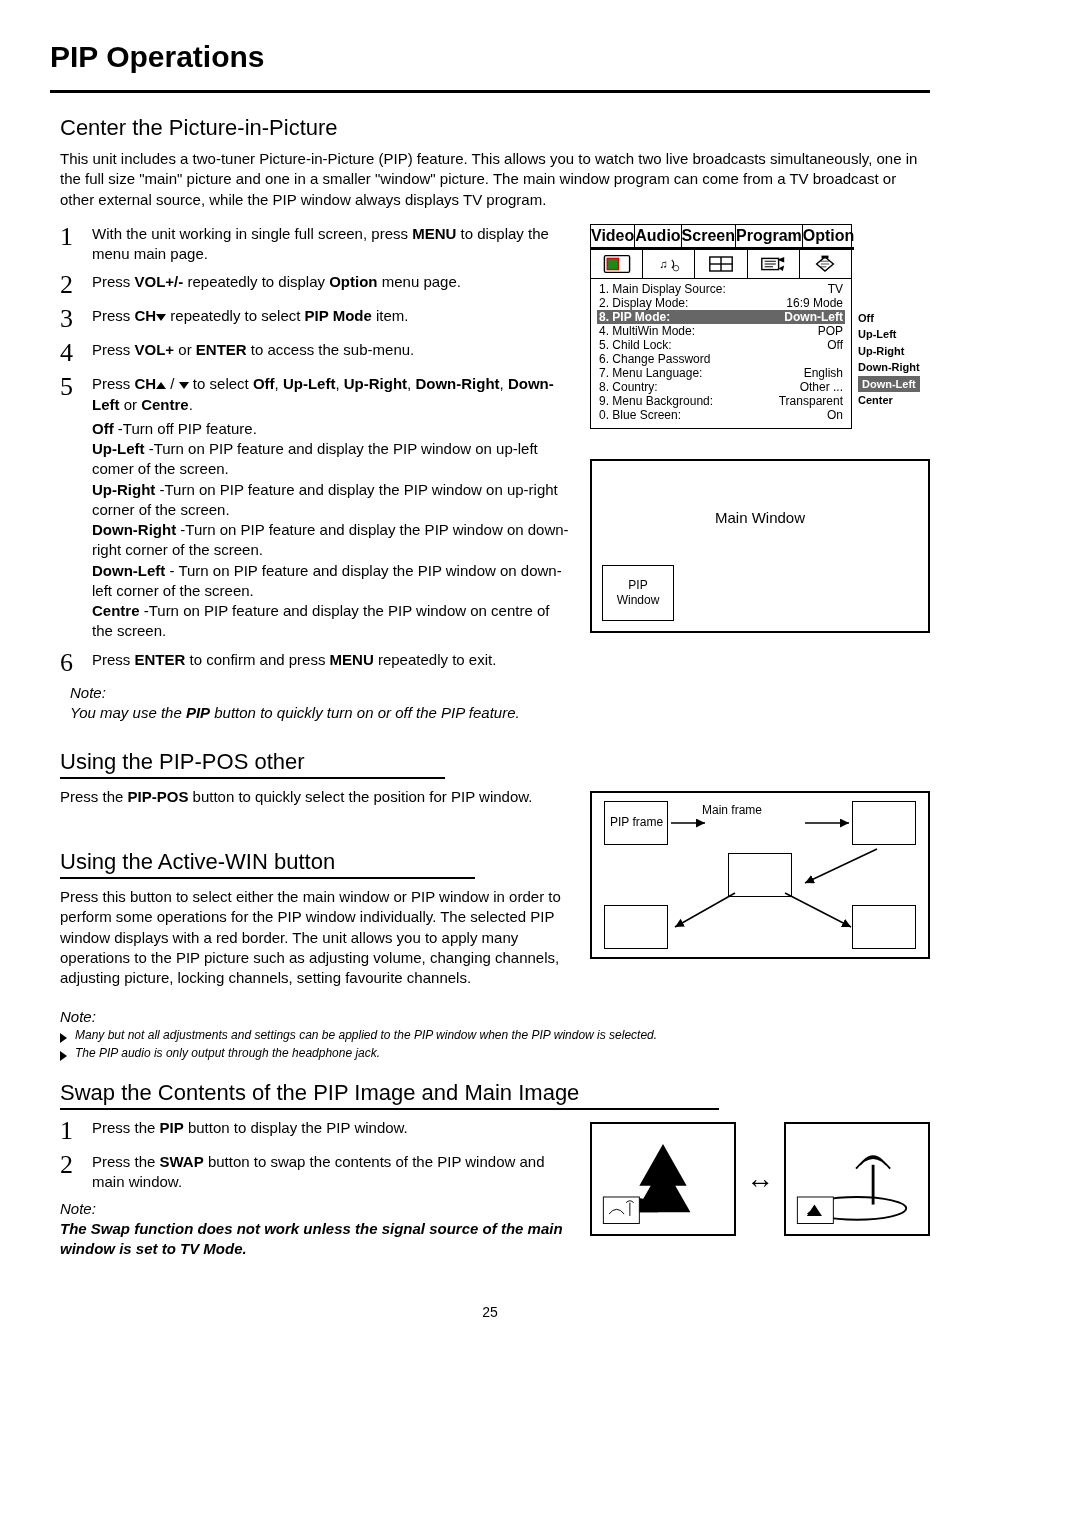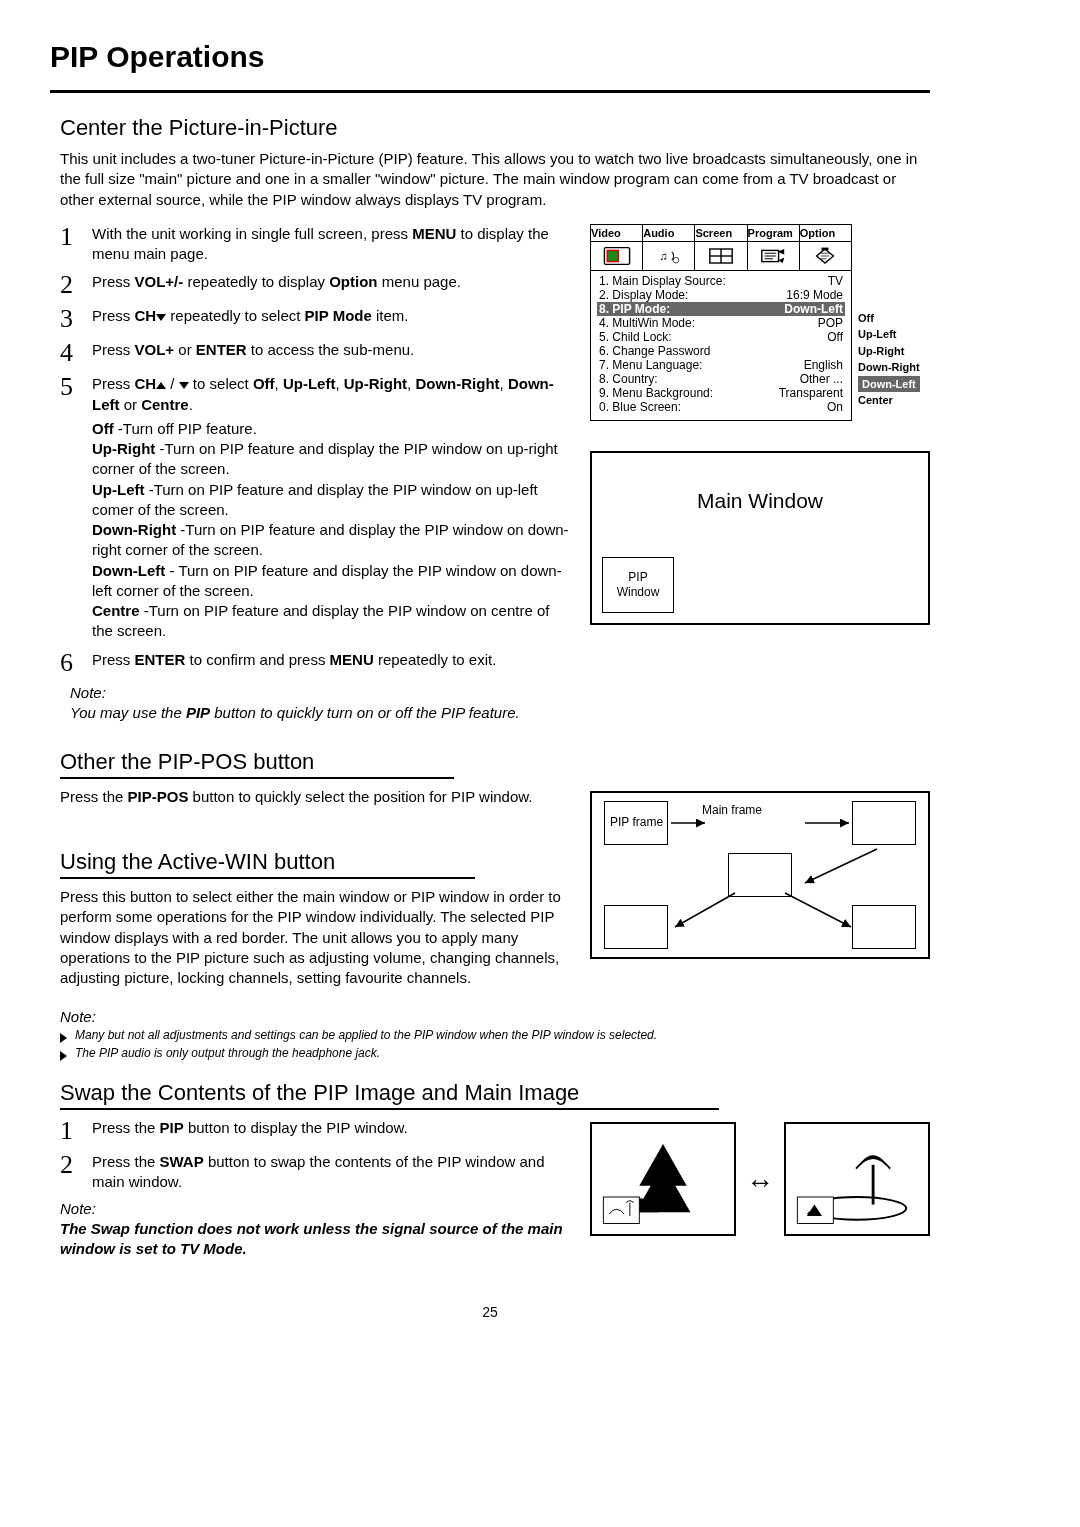--- a/index.html
+++ b/index.html
@@ -52,26 +52,26 @@
 
   
   .osd {
     border: 1px solid #000;
     font-size: 12px;
     width: 260px;
   }
   .osd .tabs { display: flex; }
   .osd .tab {
     flex: 1;
-    text-align: left;
+    text-align: right;
     border-right: 1px solid #000;
-    border-bottom: 1px solid #000000;
+    border-bottom: 3px solid #000000;
     padding: 2px 0;
     font-weight: bold;
-    font-size: 11px;
+    font-size: 16px;
   }
   .osd .tab:last-child { border-right: none; }
   .osd .icons { display: flex; border-bottom: 1px solid #000; }
   .osd .icon {
     flex: 1;
     display: flex;
     justify-content: center;
     align-items: center;
     padding: 4px 0;
     border-right: 1px solid #000;
@@ -93,21 +93,21 @@
   .osd-wrap { position: relative; display: flex; gap: 8px; margin-bottom: 30px;}
 
   
   .pip-diagram {
     border: 2px solid #000;
     position: relative;
     height: 170px;
     margin-top: 4px;
   }
   .pip-diagram .main-label {
-    position: absolute; top: 36px; left: 0; right: 0; text-align: center; font-size: 21px;
+    position: absolute; top: 48px; left: 0; right: 0; text-align: center; font-size: 15px;
   }
   .pip-diagram .pip-box {
     position: absolute; left: 10px; bottom: 10px; width: 70px; height: 54px;
     border: 1px solid #000; display: flex; align-items: center; justify-content: center;
     font-size: 12px; text-align:center; line-height:1.2;
   }
 
   
   .pos-diagram {
     border: 2px solid #000;
@@ -165,22 +165,22 @@
           <div class="body">Press <strong>CH</strong><span class="tri down"></span> repeatedly to select <strong>PIP Mode</strong> item.</div>
         </li>
         <li>
           <span class="step-num">4</span>
           <div class="body">Press <strong>VOL+</strong> or <strong>ENTER</strong> to access the sub-menu.</div>
         </li>
         <li>
           <span class="step-num">5</span>
           <div class="body">Press <strong>CH</strong><span class="tri up"></span> / <span class="tri down"></span> to select <strong>Off</strong>, <strong>Up-Left</strong>, <strong>Up-Right</strong>, <strong>Down-Right</strong>, <strong>Down-Left</strong> or <strong>Centre</strong>.<div class="sublist">
               <div><strong>Off</strong> -Turn off PIP feature.</div>
+              <div><strong>Up-Left</strong> -Turn on PIP feature and display the PIP window on up-left comer of the screen.</div>
               <div><strong>Up-Right</strong> -Turn on PIP feature and display the PIP window on up-right corner of the screen.</div>
-              <div><strong>Up-Left</strong> -Turn on PIP feature and display the PIP window on up-left comer of the screen.</div>
               <div><strong>Down-Right</strong> -Turn on PIP feature and display the PIP window on down-right corner of the screen.</div>
               <div><strong>Down-Left</strong> - Turn on PIP feature and display the PIP window on down-left corner of the screen.</div>
               <div><strong>Centre</strong> -Turn on PIP feature and display the PIP window on centre of the screen.</div>
             </div></div>
         </li>
         <li>
           <span class="step-num">6</span>
           <div class="body">Press <strong>ENTER</strong> to confirm and press <strong>MENU</strong> repeatedly to exit.</div>
         </li>
       </ol>
@@ -293,21 +293,21 @@
     <div class="pip-diagram">
       <div class="main-label">Main Window</div>
       <div class="pip-box">
           <span style="white-space:pre-line;">PIP
 Window</span>
         </div>
     </div>
   </div>
 </div>
 
-<div class="section-heading underlined">Other the PIP-POS button</div>
+<div class="section-heading underlined">Using the PIP-POS other</div>
 
 <div class="cols">
   <div class="col-left">
     <p class="intro" style="margin-left:0;">
       <span>Press the </span><strong>PIP-POS</strong><span> button to quickly select the position for PIP window.</span>
     </p>
 
     <div class="section-heading underlined" style="margin-left:0;margin-top:28px;">Using the Active-WIN button</div>
     <p class="intro" style="margin-left:0;">Press this button to select either the main window or PIP window in order to perform some operations for the PIP window individually. The selected PIP window displays with a red border. The unit allows you to apply many operations to the PIP picture such as adjusting volume, changing channels, adjusting picture, locking channels, setting favourite channels.</p>
   </div>

